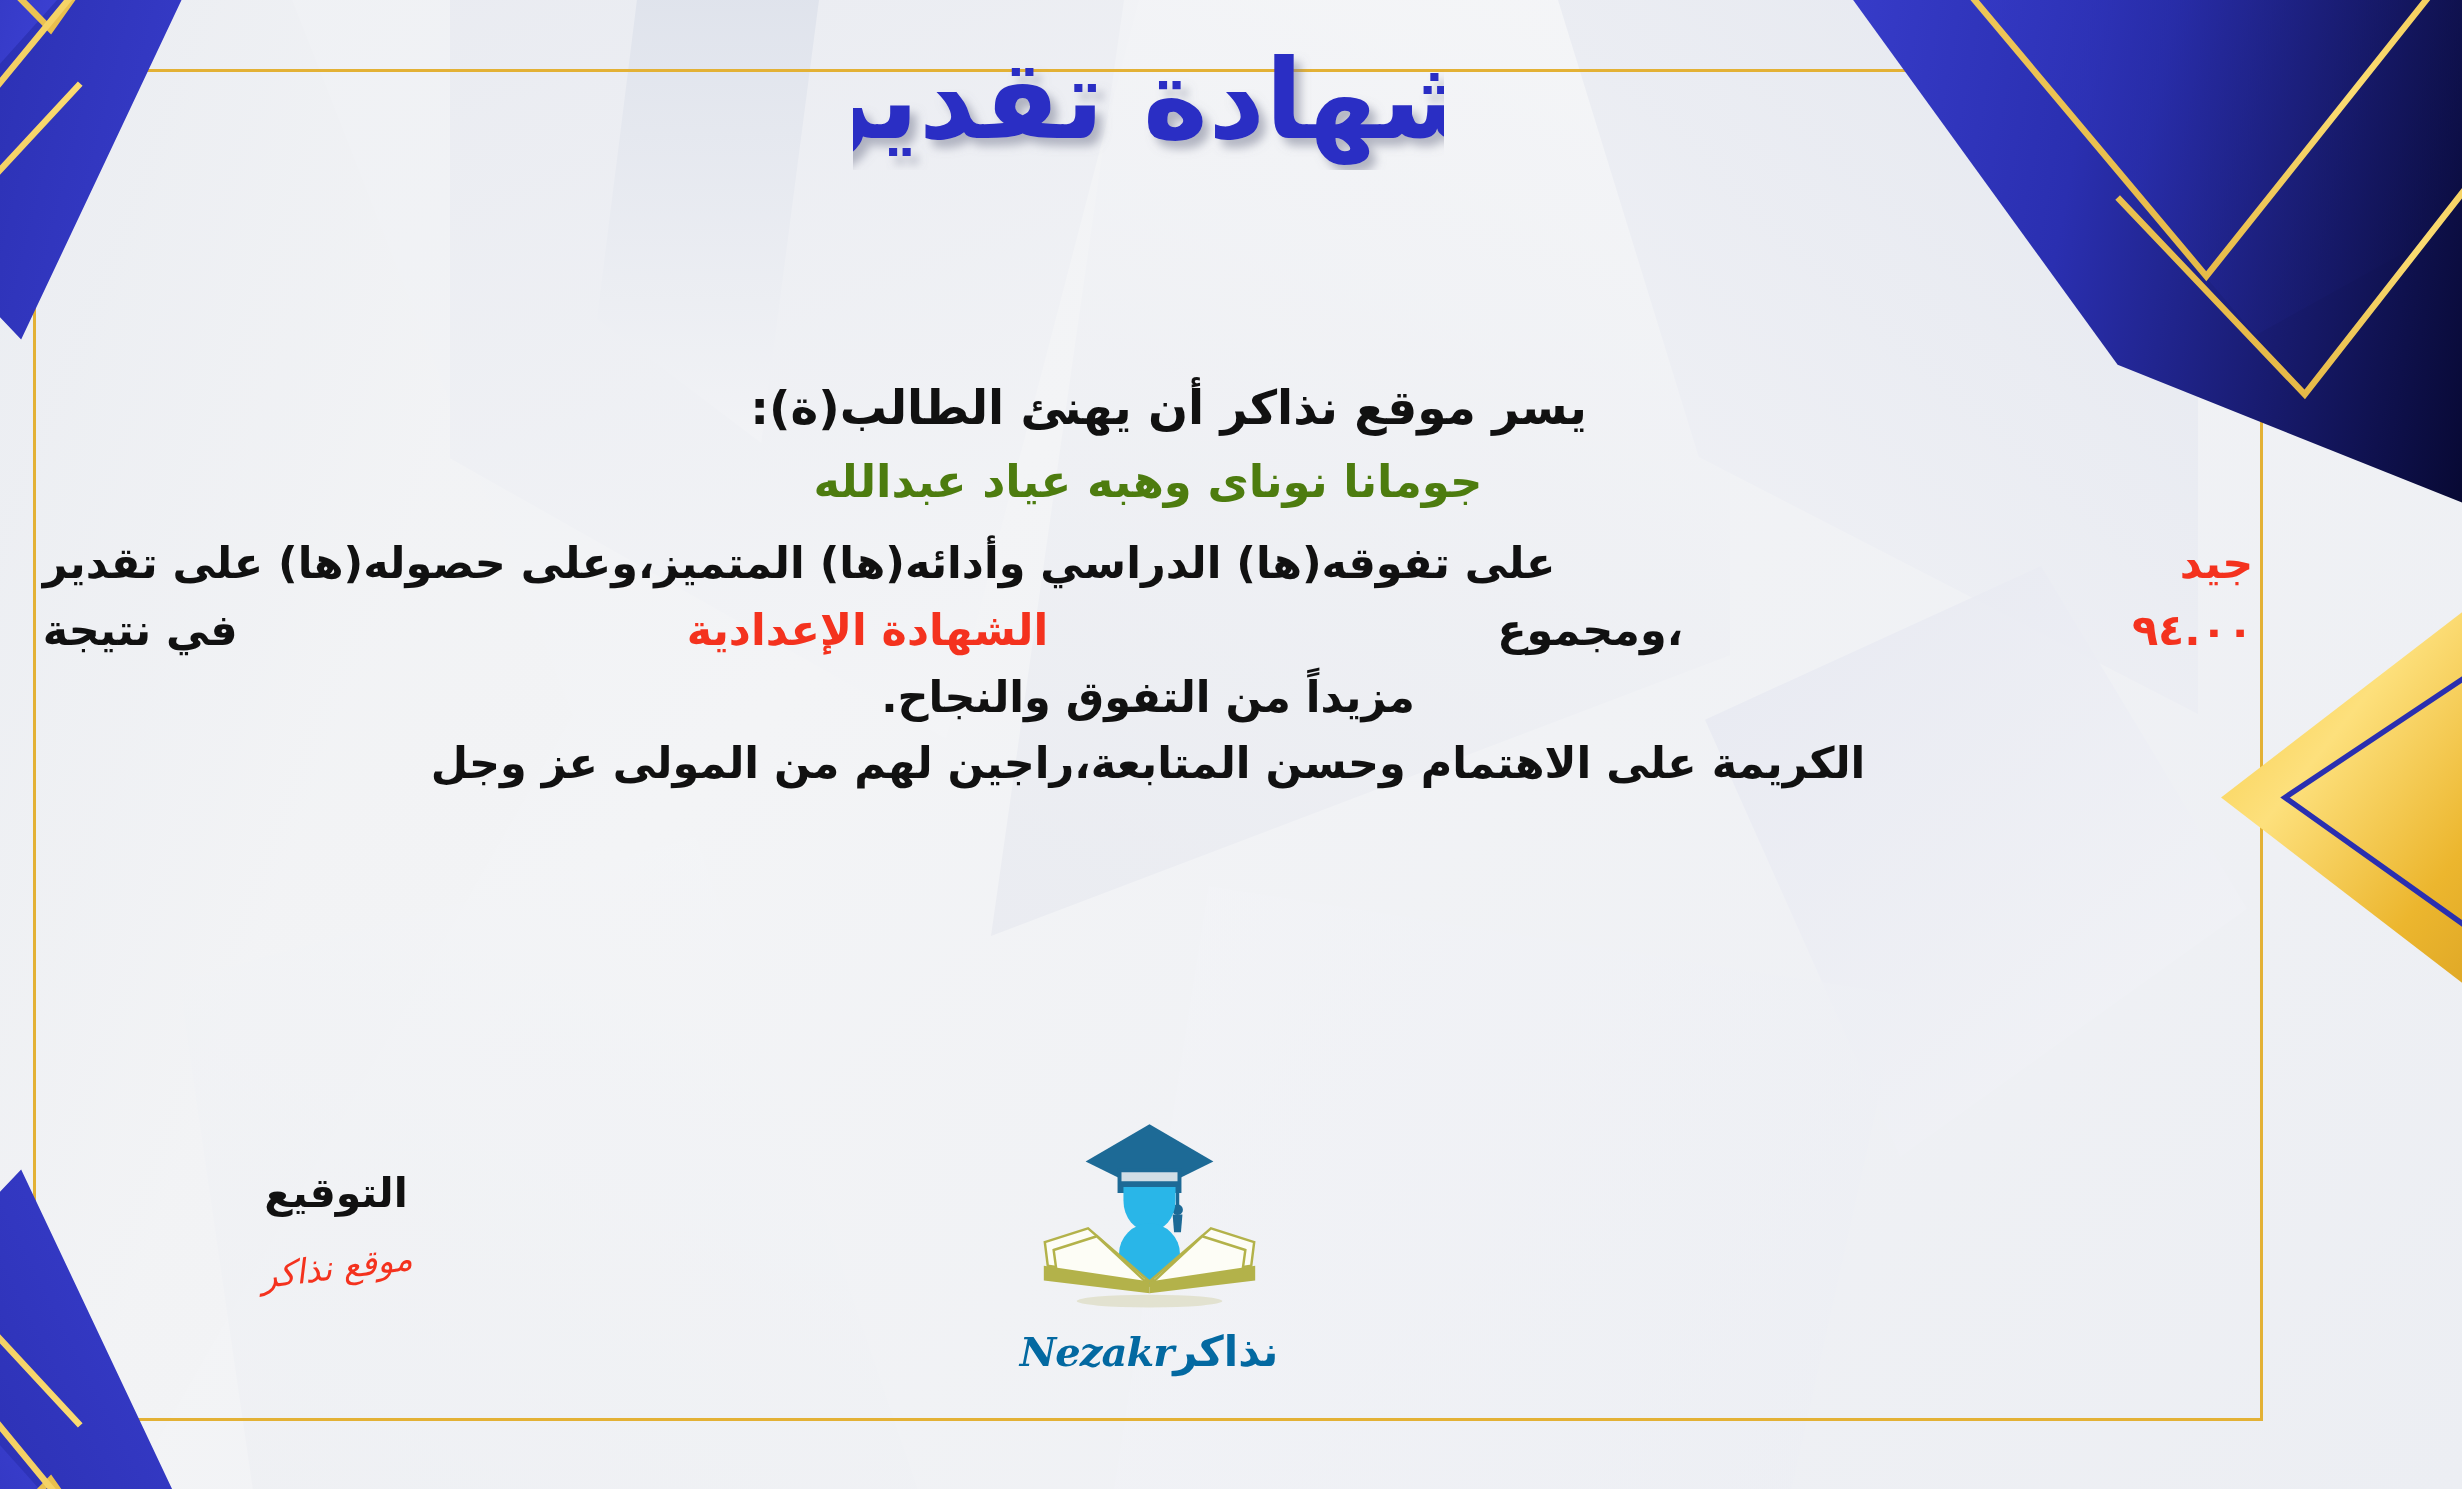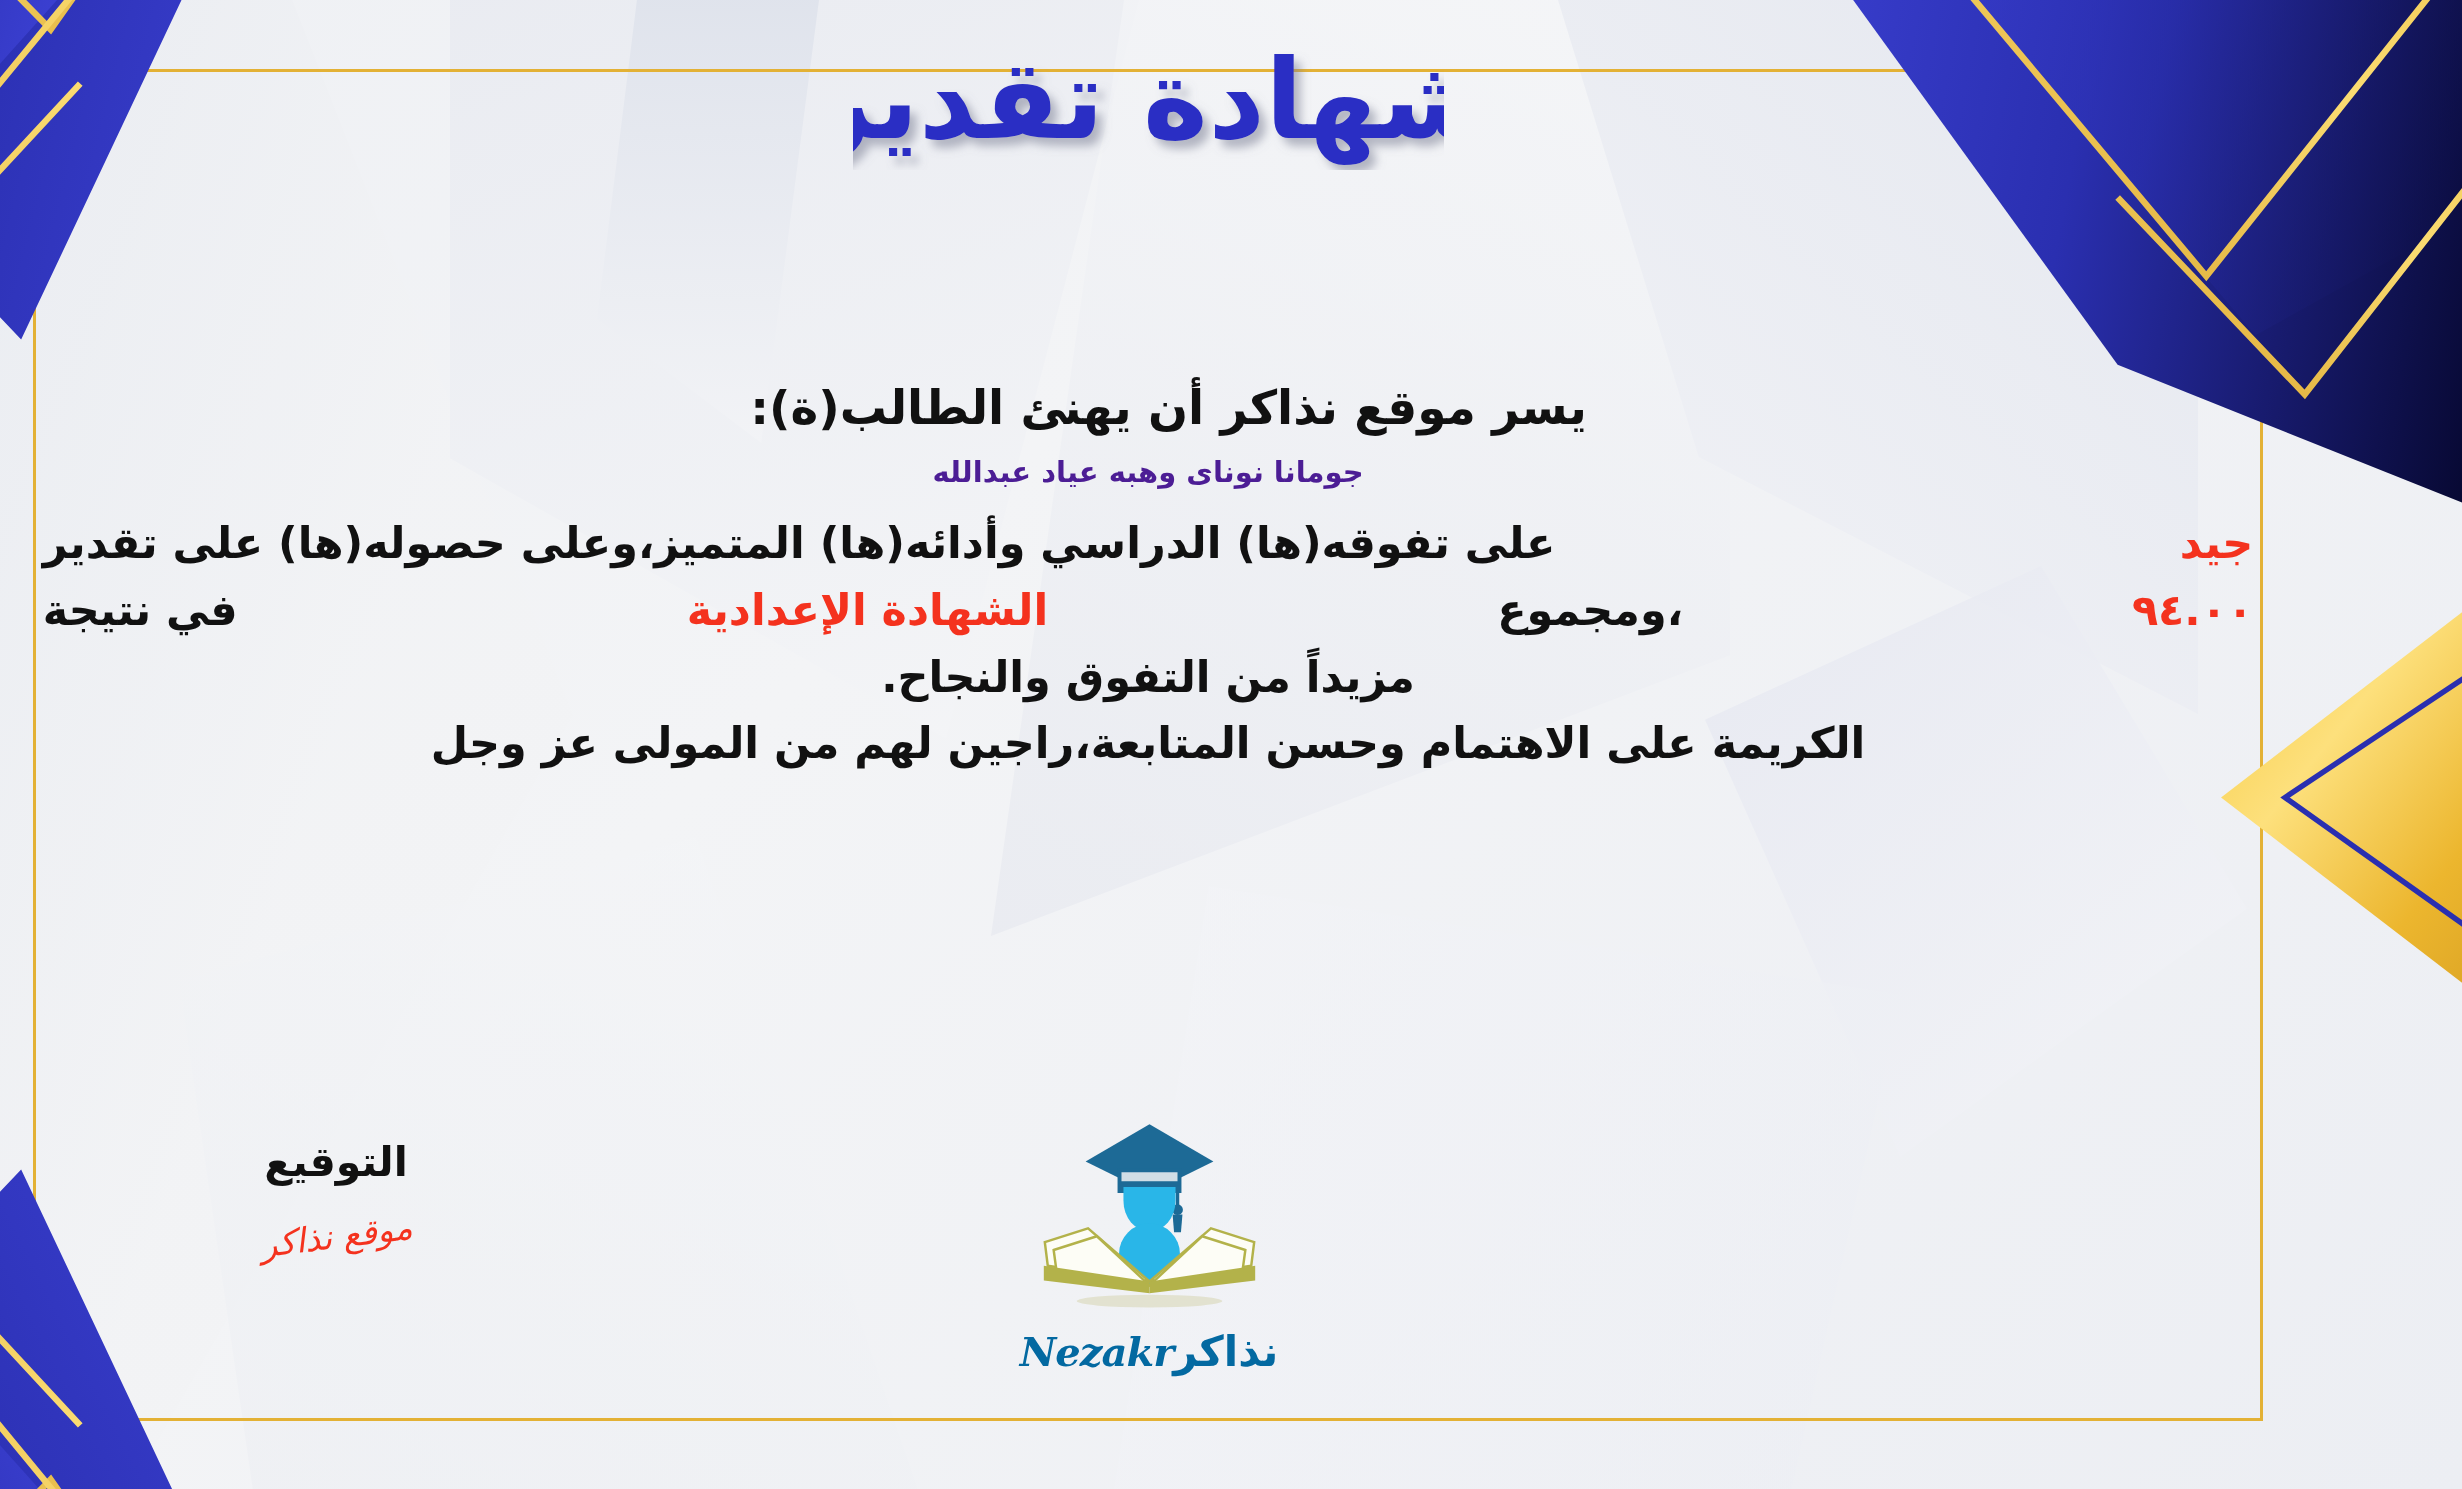--- a/index.html
+++ b/index.html
@@ -77,21 +77,21 @@
     text-align:center;
     direction:rtl;
   }
   .line-greeting{
     font-size:47px;color:#111111;font-weight:600;
     line-height:1.25;margin-bottom:16.7px;
     font-family:"DejaVu Sans","Liberation Sans",sans-serif;
     padding-left:41px;
   }
   .student-name{
-    font-size:29px;color:#4c1d95;font-weight:700;
+    font-size:45px;color:#4d7c0f;font-weight:700;
     line-height:1.25;margin-bottom:19.7px;
     font-family:"DejaVu Sans","Liberation Sans",sans-serif;
   }
   .para{
     font-size:43px;color:#111111;font-weight:600;
     line-height:1.55;
     font-family:"DejaVu Sans","Liberation Sans",sans-serif;
     padding:0 9.8px;
   }
   .para .hl{color:#f4321e;font-weight:700;text-align:center;}
@@ -99,20 +99,21 @@
   .para-row.just{display:flex;justify-content:space-between;align-items:baseline;}
   .para-row.c{text-align:center;}
 
   
   .sig-block{
     position:absolute;left:364px;top:1138px;width:276px;text-align:center;
   }
   .sig-label{
     font-size:41px;color:#111111;font-weight:600;
     font-family:"DejaVu Sans","Liberation Sans",sans-serif;
+    margin-top:31px;
   }
   .sig-script{
     margin-top:29.5px;
     font-size:34px;color:#f4321e;
     font-family:"DejaVu Serif","Liberation Serif",serif;
     font-style:italic;
     transform:rotate(-7deg);
     display:inline-block;
   }
 

